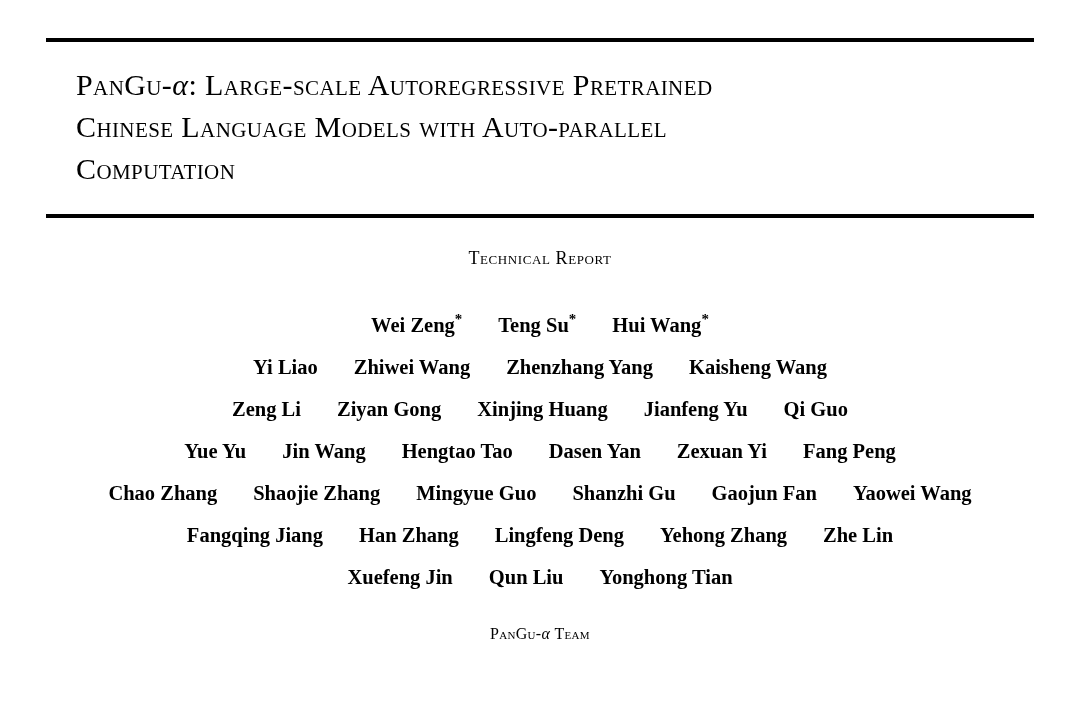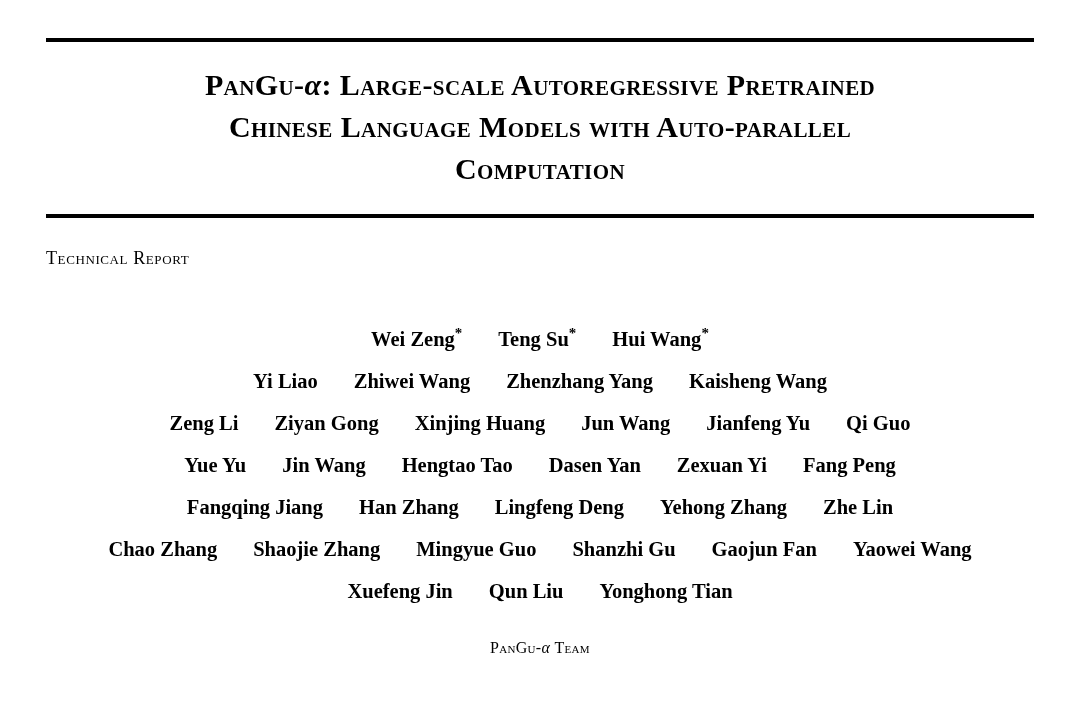--- a/index.html
+++ b/index.html
@@ -27,43 +27,42 @@
     width: 100%;
   }
   .rule-top {
     margin-top: 38px;
   }
   .rule-bottom {
     margin-top: 10px;
   }
   .title-block {
     padding: 22px 30px 14px 30px;
-    text-align: center;
-    font-weight: bold;
   }
   .title-line {
     font-size: 30px;
     line-height: 42px;
     font-variant: small-caps;
     letter-spacing: 0.4px;
     white-space: nowrap;
   }
   .title-line .alpha {
     font-variant: normal;
     font-style: italic;
     font-size: 30px;
   }
   .subtitle {
+    text-align: center;
     font-size: 18px;
     font-variant: small-caps;
     letter-spacing: 0.6px;
     margin-top: 30px;
   }
   .authors {
-    margin-top: 56px;
+    margin-top: 42px;
   }
   .author-row {
     display: flex;
     justify-content: center;
     align-items: baseline;
     flex-wrap: nowrap;
     margin-bottom: 14px;
   }
   .author {
     font-weight: bold;
@@ -122,46 +121,45 @@
       <div class="author-row">
         <span class="author"><span>Yi Liao</span></span>
         <span class="author"><span>Zhiwei Wang</span></span>
         <span class="author"><span>Zhenzhang Yang</span></span>
         <span class="author"><span>Kaisheng Wang</span></span>
       </div>
       <div class="author-row">
         <span class="author"><span>Zeng Li</span></span>
         <span class="author"><span>Ziyan Gong</span></span>
         <span class="author"><span>Xinjing Huang</span></span>
-        <span class="author"><span>Jun Wang</span></span>
         <span class="author"><span>Jianfeng Yu</span></span>
         <span class="author"><span>Qi Guo</span></span>
       </div>
       <div class="author-row">
         <span class="author"><span>Yue Yu</span></span>
         <span class="author"><span>Jin Wang</span></span>
         <span class="author"><span>Hengtao Tao</span></span>
         <span class="author"><span>Dasen Yan</span></span>
         <span class="author"><span>Zexuan Yi</span></span>
         <span class="author"><span>Fang Peng</span></span>
       </div>
       <div class="author-row">
-        <span class="author"><span>Fangqing Jiang</span></span>
-        <span class="author"><span>Han Zhang</span></span>
-        <span class="author"><span>Lingfeng Deng</span></span>
-        <span class="author"><span>Yehong Zhang</span></span>
-        <span class="author"><span>Zhe Lin</span></span>
-      </div>
-      <div class="author-row">
         <span class="author"><span>Chao Zhang</span></span>
         <span class="author"><span>Shaojie Zhang</span></span>
         <span class="author"><span>Mingyue Guo</span></span>
         <span class="author"><span>Shanzhi Gu</span></span>
         <span class="author"><span>Gaojun Fan</span></span>
         <span class="author"><span>Yaowei Wang</span></span>
+      </div>
+      <div class="author-row">
+        <span class="author"><span>Fangqing Jiang</span></span>
+        <span class="author"><span>Han Zhang</span></span>
+        <span class="author"><span>Lingfeng Deng</span></span>
+        <span class="author"><span>Yehong Zhang</span></span>
+        <span class="author"><span>Zhe Lin</span></span>
       </div>
       <div class="author-row">
         <span class="author"><span>Xuefeng Jin</span></span>
         <span class="author"><span>Qun Liu</span></span>
         <span class="author"><span>Yonghong Tian</span></span>
       </div>
     </div>
 
   <div class="team">PanGu-<span class="alpha">α</span> Team</div>
 

